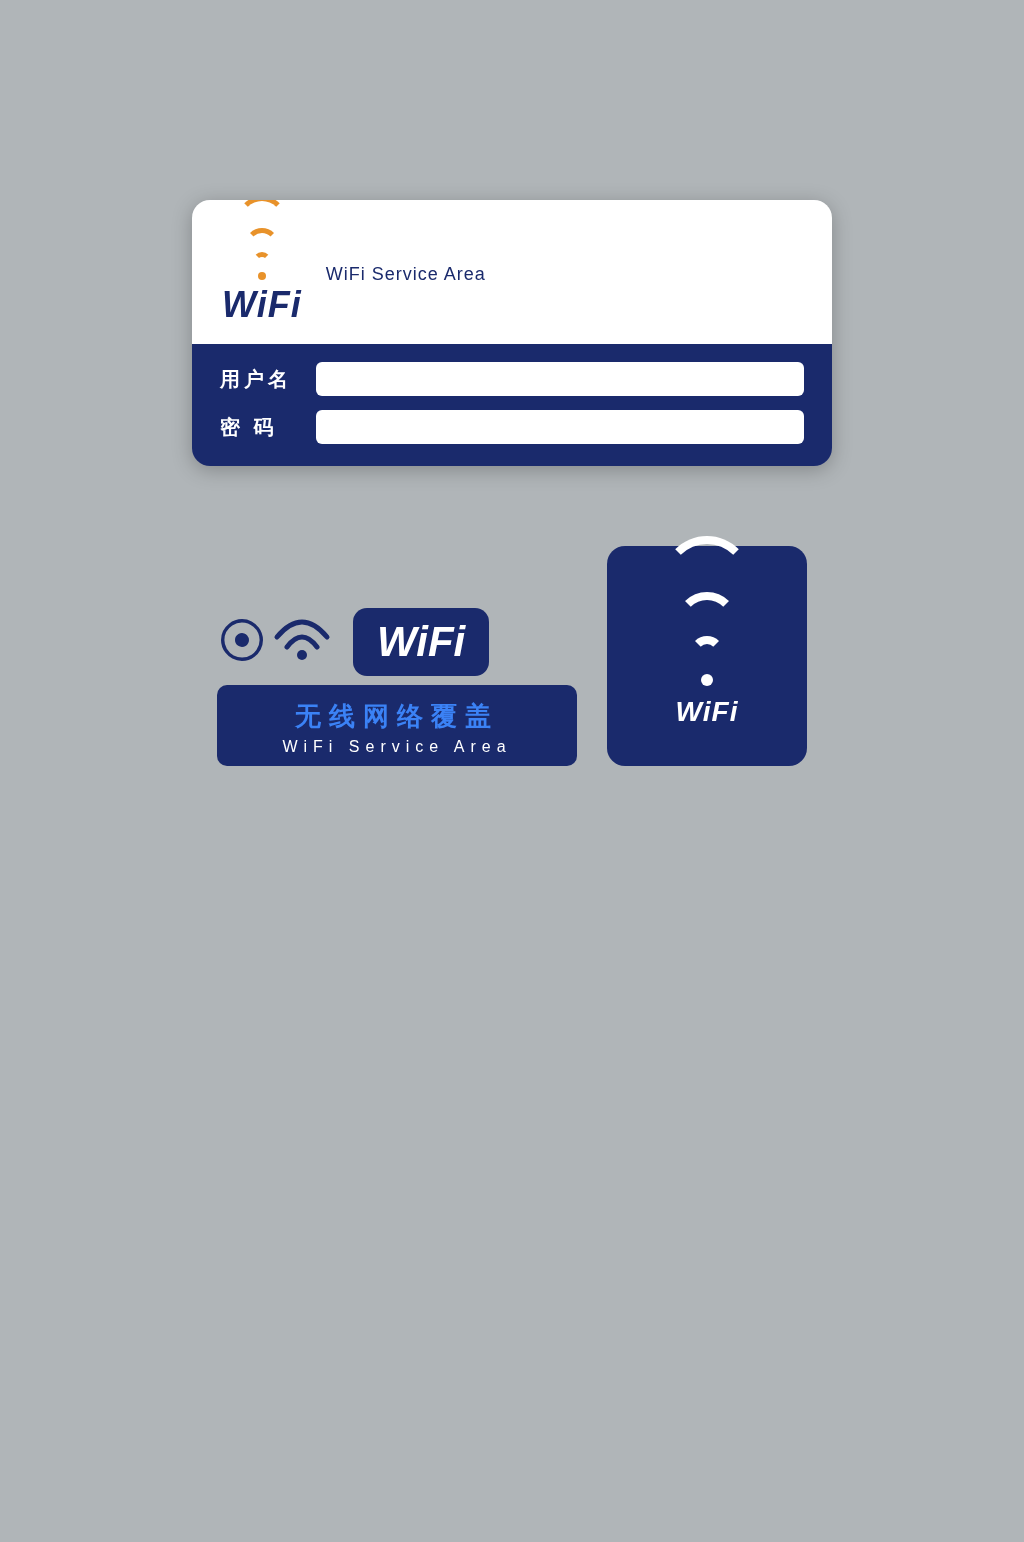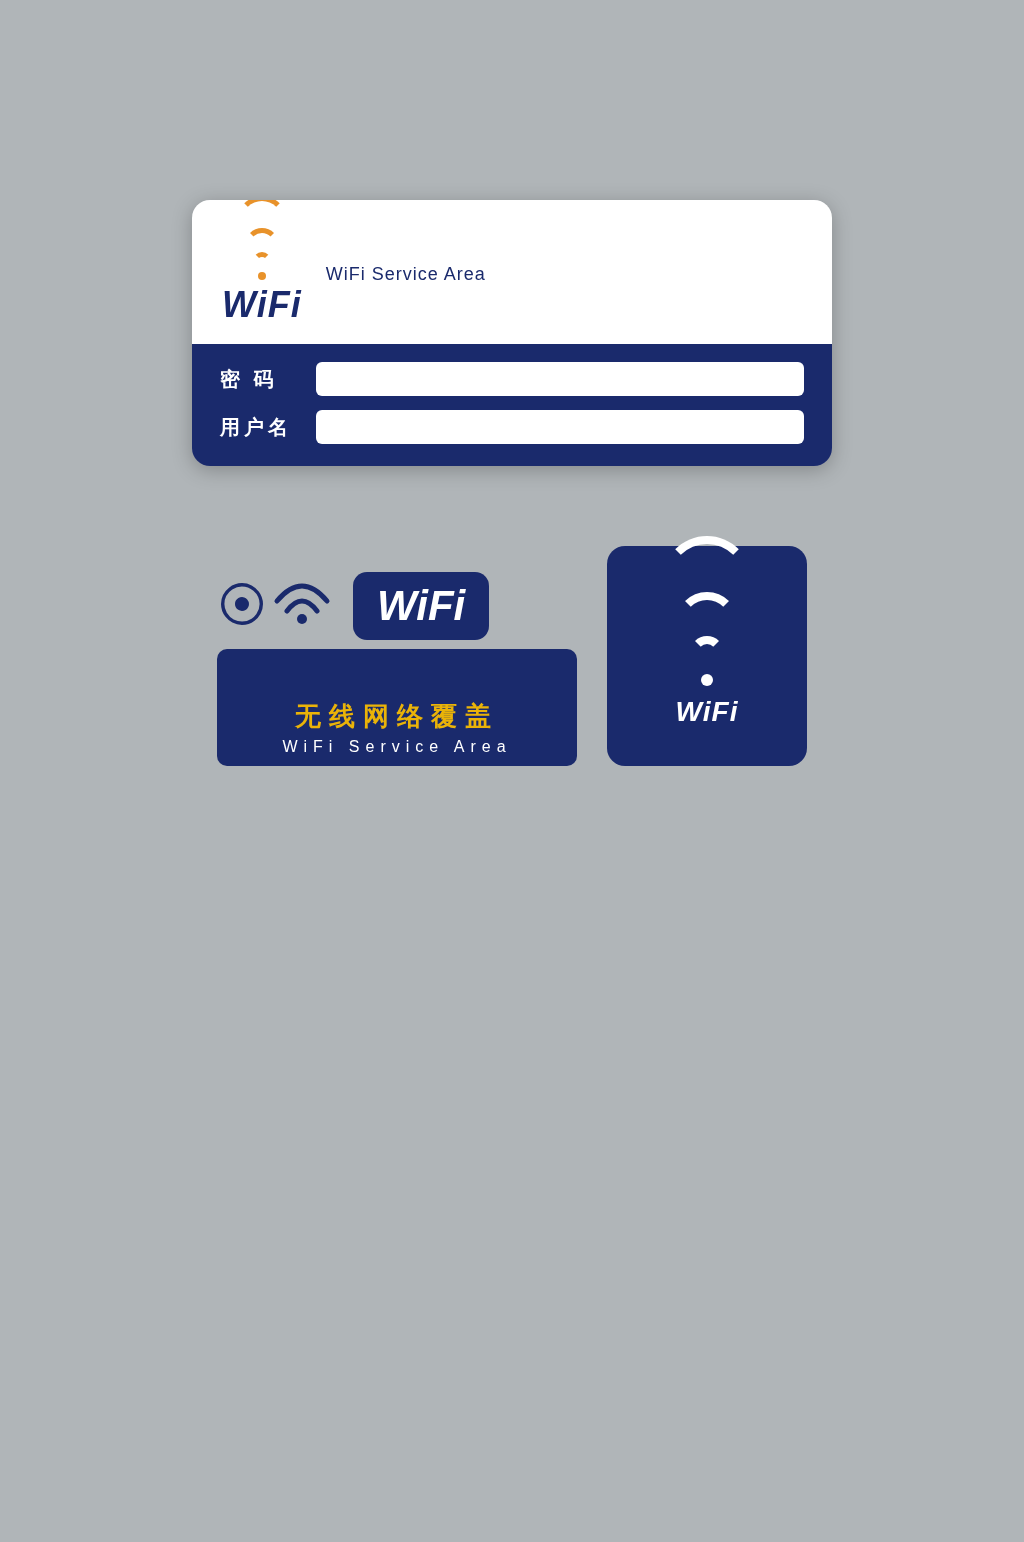--- a/index.html
+++ b/index.html
@@ -168,27 +168,26 @@
     }
 
     .card2-bottom {
       background: #1a2a6c;
       border-radius: 10px;
       padding: 14px 12px 10px 12px;
       text-align: center;
     }
 
     .card2-chinese-text {
-      color: #eab308;
+      color: #3b82f6;
       font-size: 26px;
       font-weight: 600;
       letter-spacing: 8px;
       display: block;
       margin-bottom: 4px;
-      margin-top: 36px;
     }
 
     .card2-english-text {
       color: #ffffff;
       font-size: 16px;
       font-weight: 400;
       letter-spacing: 6px;
       display: block;
     }
 
@@ -247,25 +246,25 @@
         <div class="wifi-dot-orange"></div>
       </div>
       <span class="wifi-text-blue">WiFi</span>
     </div>
     <div class="card1-title-area">
       <span class="card1-english">WiFi Service Area</span>
     </div>
   </div>
   <div class="card1-bottom">
     <div class="field-row">
+      <span class="field-label">用户名</span>
+      <div class="field-input-box"></div>
+    </div>
+    <div class="field-row">
       <span class="field-label">密  码</span>
-      <div class="field-input-box"></div>
-    </div>
-    <div class="field-row">
-      <span class="field-label">用户名</span>
       <div class="field-input-box"></div>
     </div>
   </div>
 </div>
 
 <div class="bottom-row">
 
   <div class="card2">
     <div class="card2-top-row">
 

